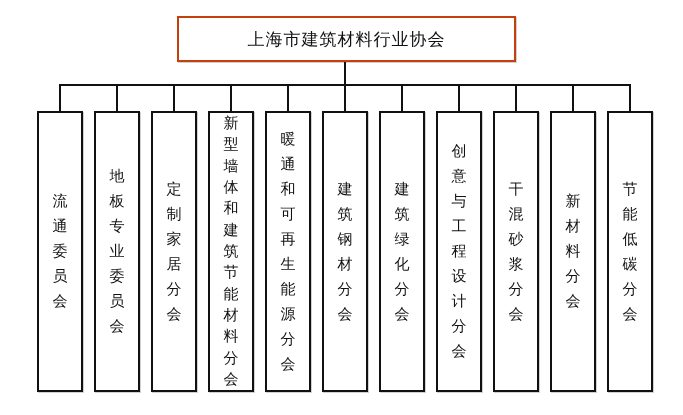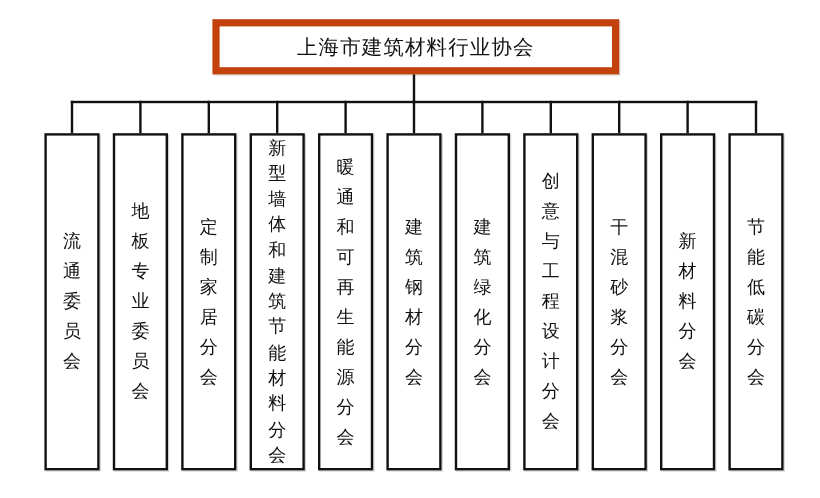--- a/index.html
+++ b/index.html
@@ -16,21 +16,21 @@
     overflow: hidden;
     color: #111111;
   }
   .root-box {
     position: absolute;
     left: 177px;
     top: 16px;
     width: 339px;
     height: 46px;
     box-sizing: border-box;
-    border: 6px solid #c2410c;
+    border: 2px solid #c2410c;
     background: #ffffff;
     display: flex;
     align-items: center;
     justify-content: center;
     font-size: 17px;
     letter-spacing: 1px;
     box-shadow: 1px 1px 0 rgba(0,0,0,0.18);
   }
   .line {
     position: absolute;

